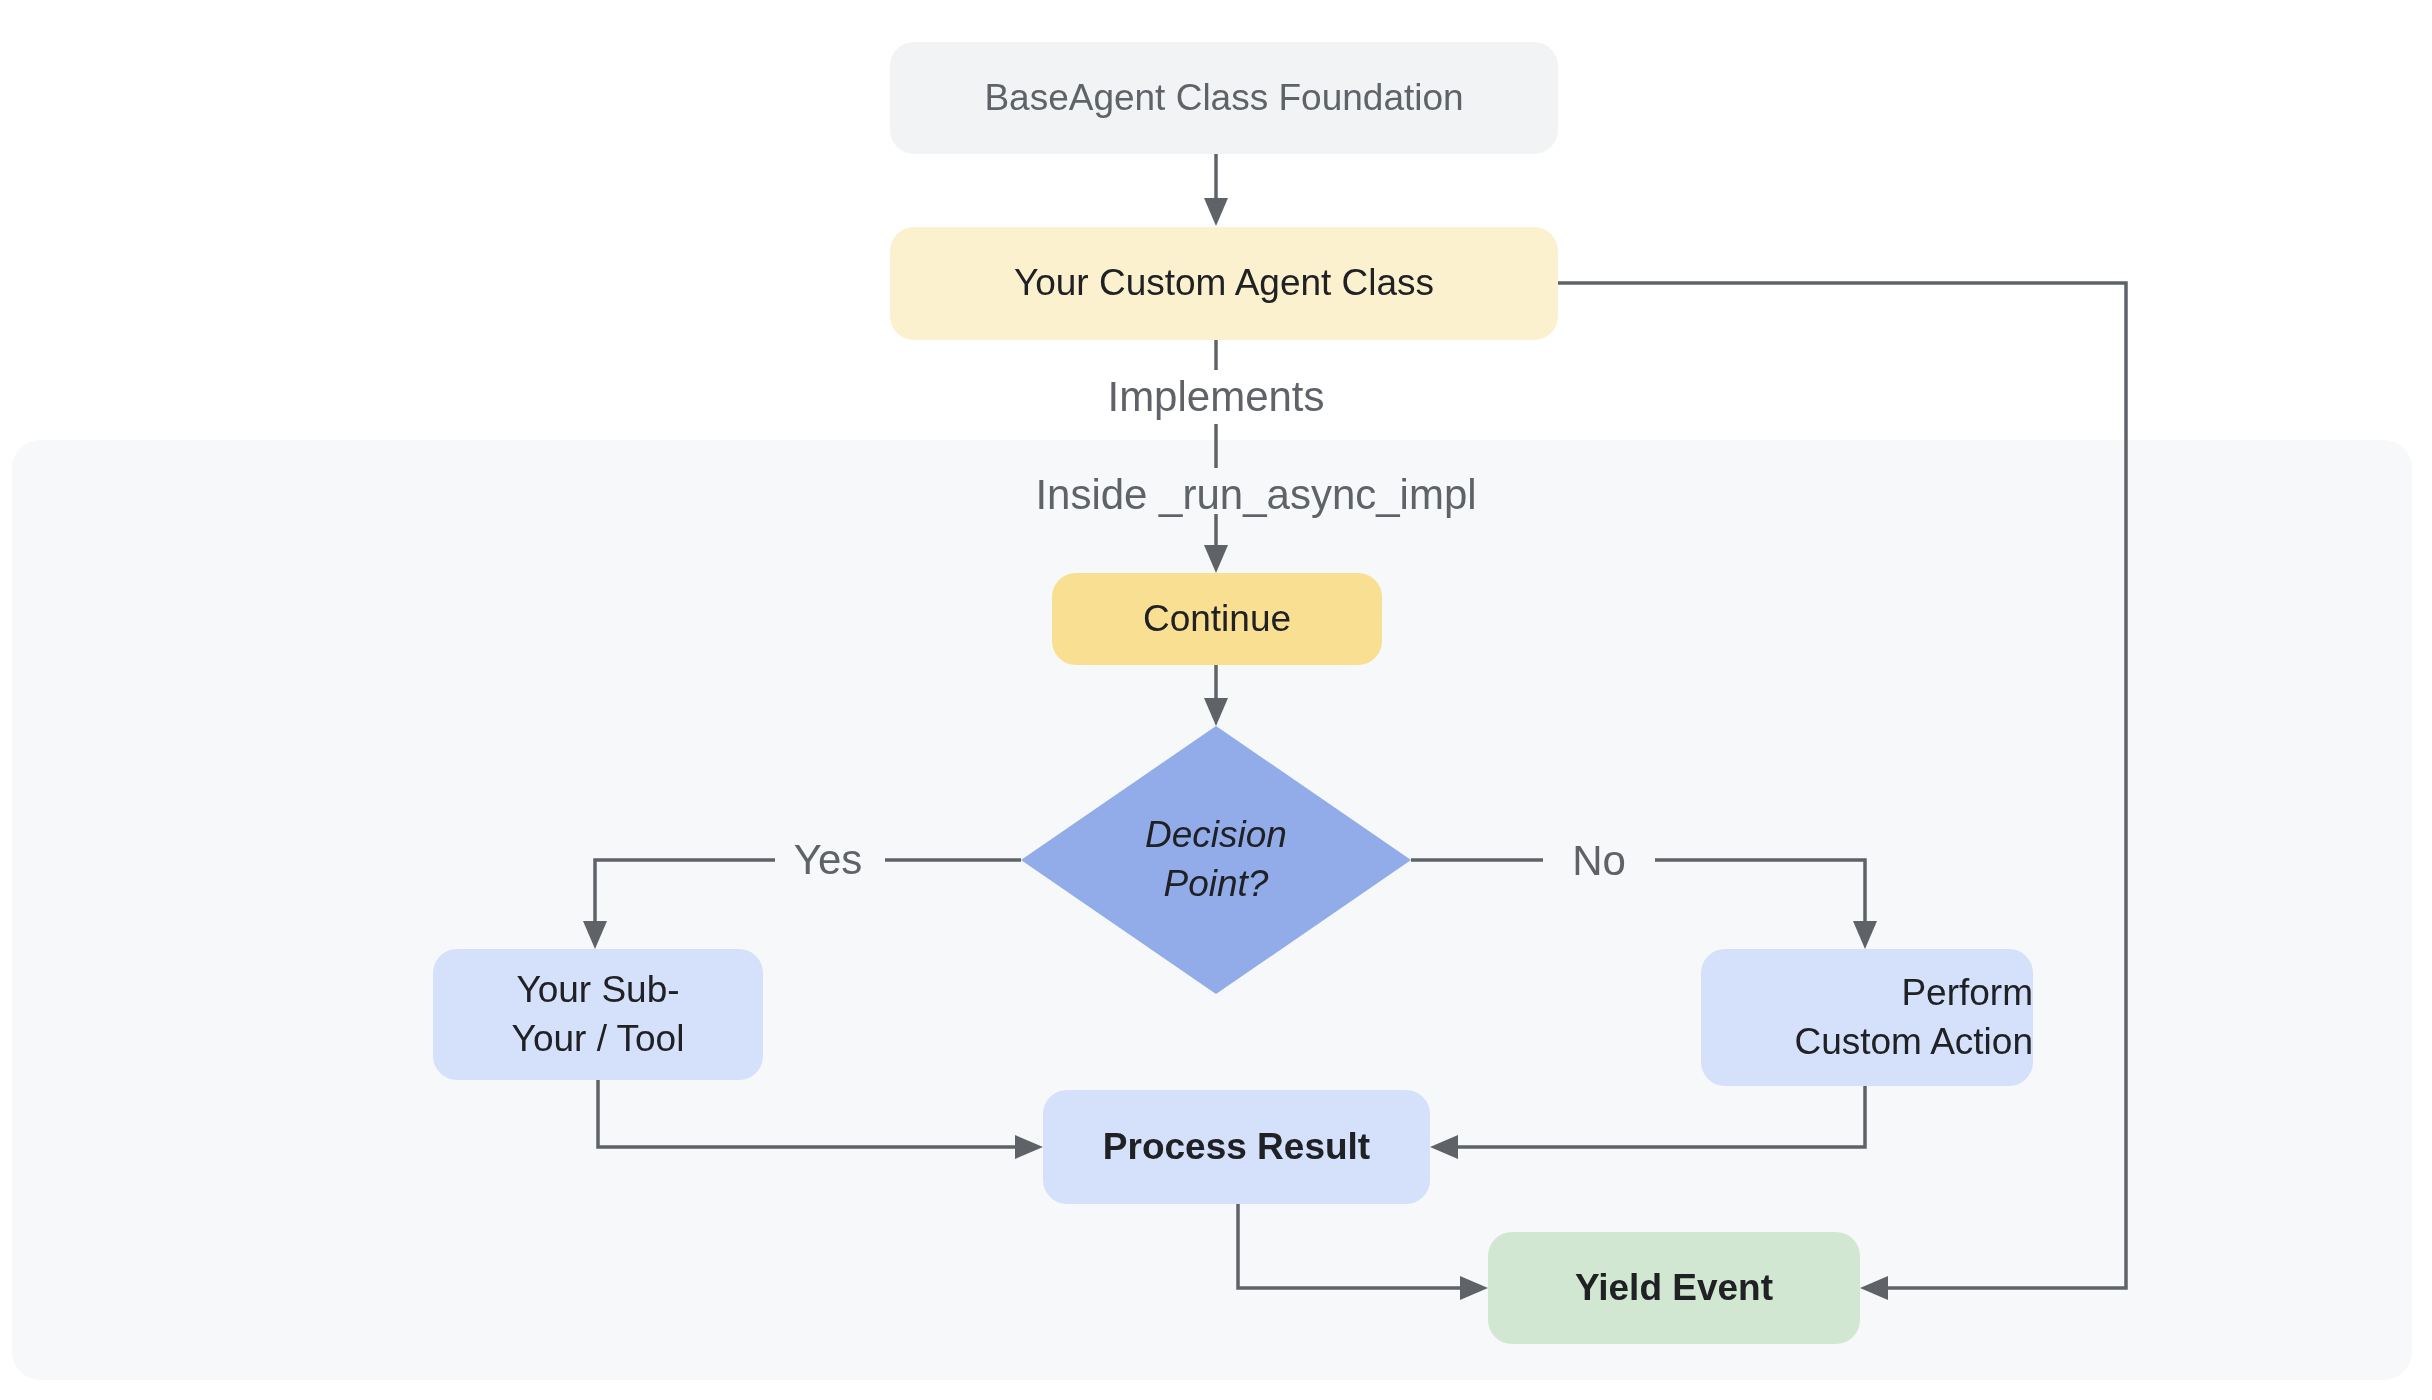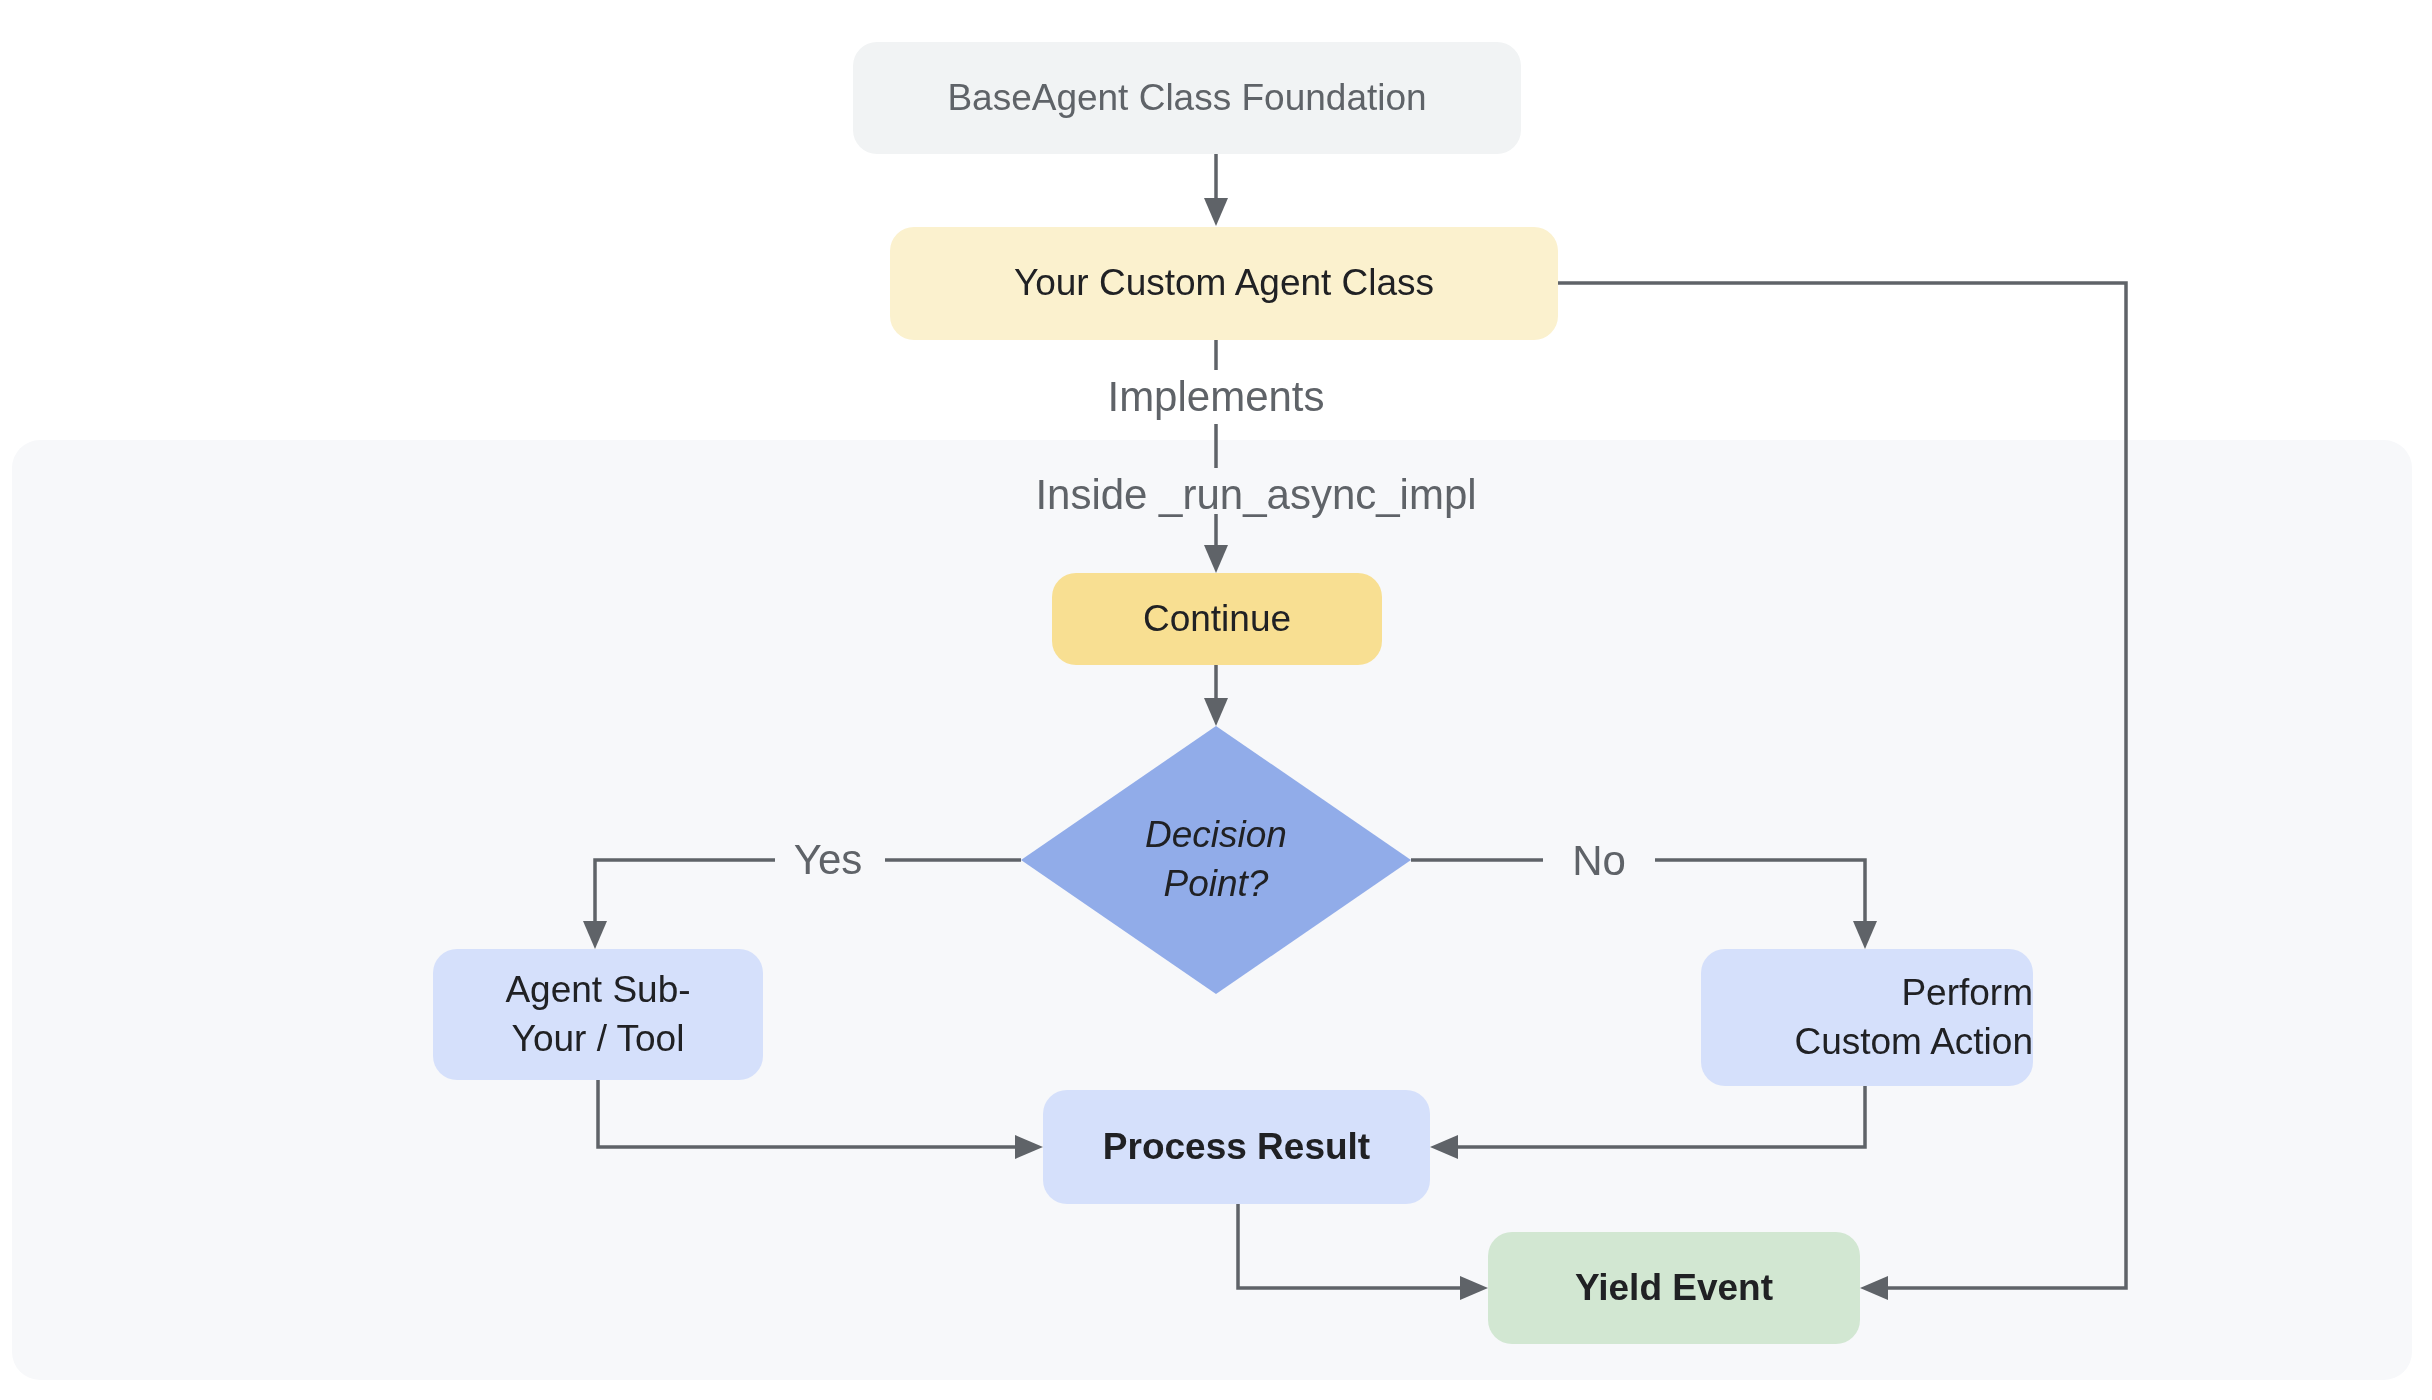--- a/index.html
+++ b/index.html
@@ -37,21 +37,21 @@
   .node{
     position:absolute;
     display:flex;flex-direction:column;align-items:center;justify-content:center;
     border-radius:24px;
     font-size:37px;line-height:1.32;
     color:var(--node-text);
     text-align:center;
     white-space:nowrap;
   }
   .node span{display:block;}
-  .node-base{left:853px;top:42px;width:668px;height:112px;background:var(--node-gray-bg);color:var(--node-gray-text);}
+  .node-base{left:890px;top:42px;width:668px;height:112px;background:var(--node-gray-bg);color:var(--node-gray-text);}
   .node-custom{left:890px;top:227px;width:668px;height:113px;background:var(--node-yellow-pale-bg);}
   .node-continue{left:1052px;top:573px;width:330px;height:92px;background:var(--node-amber-bg);}
   .node-diamond{
     left:1021px;top:726px;width:390px;height:268px;
     background:var(--diamond-bg);
     border-radius:0;
     clip-path:polygon(50% 0, 100% 50%, 50% 100%, 0 50%);
     font-style:italic;
   }
   .node-call{left:433px;top:949px;width:330px;height:131px;background:var(--node-blue-bg);}
@@ -148,21 +148,21 @@
   <div class="node node-diamond">
     <span>Decision</span>
     <span>Point?</span>
   </div>
 
   <div class="edge-label lbl-yes">Yes</div>
 
   <div class="edge-label lbl-no">No</div>
 
   <div class="node node-call">
-    <span>Agent Sub-</span>
+    <span>Your Sub-</span>
     <span>Your / Tool</span>
   </div>
 
   <div class="node node-perform">
     <span>Perform</span>
     <span>Custom Action</span>
   </div>
 
   <div class="node node-process">
     <span>Process Result</span>

